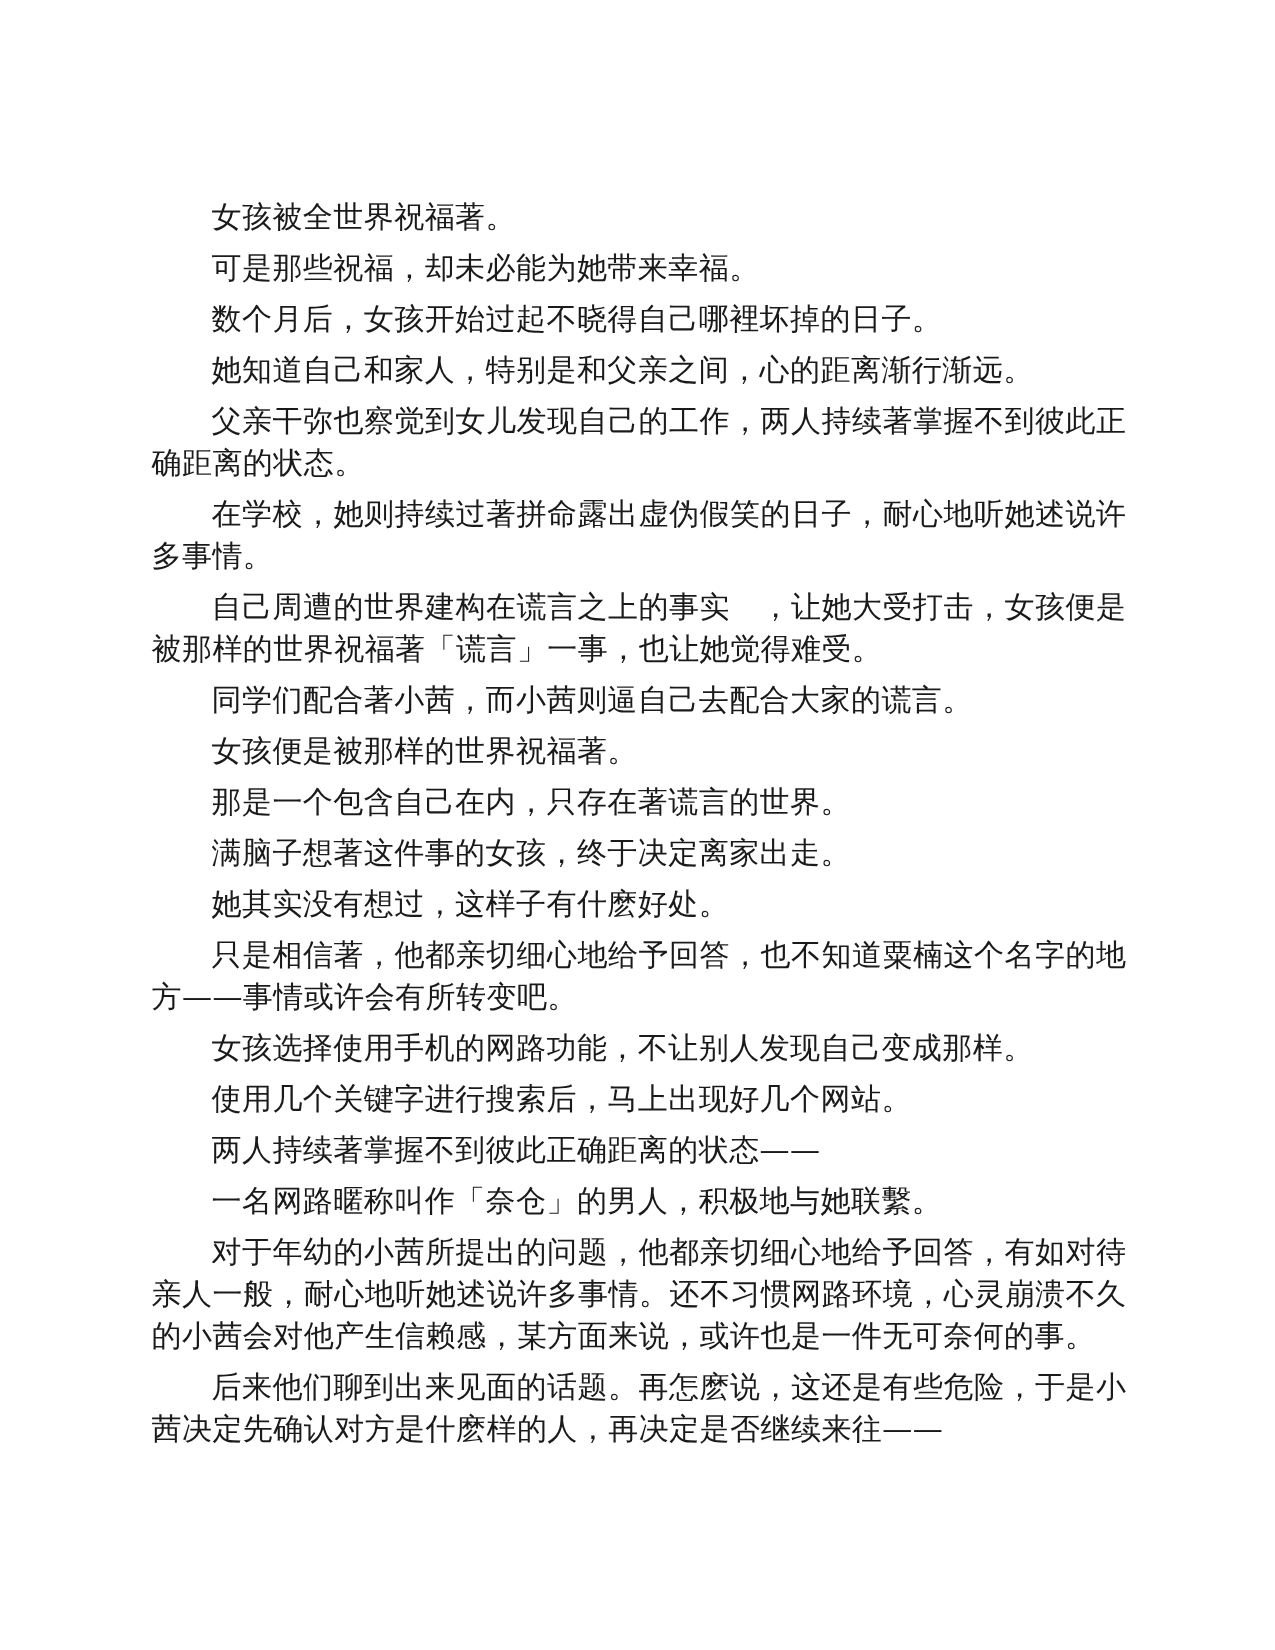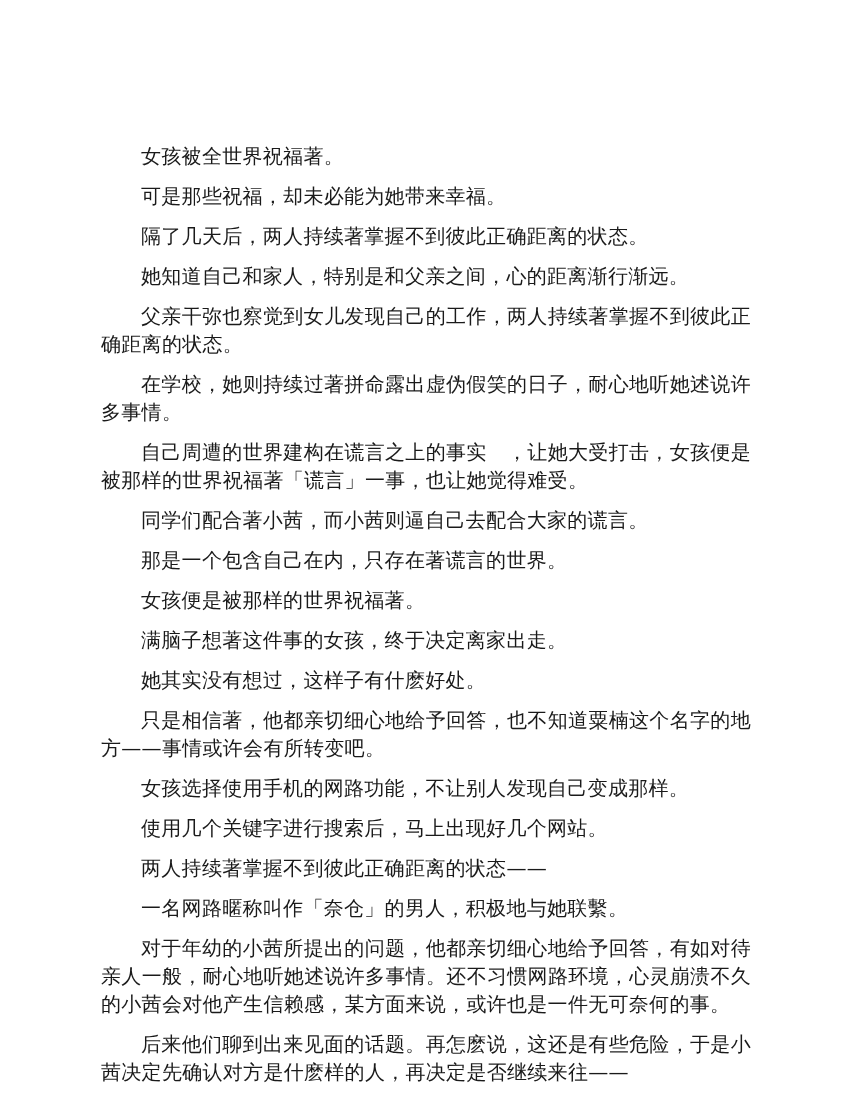--- a/index.html
+++ b/index.html
@@ -8,40 +8,40 @@
     position: absolute;
     left: 101px;
     top: 130px;
     width: 650px;
     font-family: "DejaVu Serif", "Liberation Serif", serif;
     font-size: 20px;
     line-height: 28px;
     color: #1a1a1a;
   }
   .page p {
-    margin: 12px 0 6px 0;
+    margin: 0 0 6px 0;
     text-indent: 2em;
     text-align: justify;
     letter-spacing: 0.3px;
   }
 </style>
 </head>
 <body>
 
 <div class="page">
   <p>女孩被全世界祝福著。</p>
   <p>可是那些祝福，却未必能为她带来幸福。</p>
-  <p>隔了几天后，两人持续著掌握不到彼此正确距离的状态。</p>
+  <p>数个月后，女孩开始过起不晓得自己哪裡坏掉的日子。</p>
   <p>她知道自己和家人，特别是和父亲之间，心的距离渐行渐远。</p>
   <p>父亲干弥也察觉到女儿发现自己的工作，两人持续著掌握不到彼此正确距离的状态。</p>
   <p>在学校，她则持续过著拼命露出虚伪假笑的日子，耐心地听她述说许多事情。</p>
   <p>自己周遭的世界建构在谎言之上的事实　，让她大受打击，女孩便是被那样的世界祝福著「谎言」一事，也让她觉得难受。</p>
   <p>同学们配合著小茜，而小茜则逼自己去配合大家的谎言。</p>
+  <p>女孩便是被那样的世界祝福著。</p>
   <p>那是一个包含自己在内，只存在著谎言的世界。</p>
-  <p>女孩便是被那样的世界祝福著。</p>
   <p>满脑子想著这件事的女孩，终于决定离家出走。</p>
   <p>她其实没有想过，这样子有什麽好处。</p>
   <p>只是相信著，他都亲切细心地给予回答，也不知道粟楠这个名字的地方——事情或许会有所转变吧。</p>
   <p>女孩选择使用手机的网路功能，不让别人发现自己变成那样。</p>
   <p>使用几个关键字进行搜索后，马上出现好几个网站。</p>
   <p>两人持续著掌握不到彼此正确距离的状态——</p>
   <p>一名网路暱称叫作「奈仓」的男人，积极地与她联繫。</p>
   <p>对于年幼的小茜所提出的问题，他都亲切细心地给予回答，有如对待亲人一般，耐心地听她述说许多事情。还不习惯网路环境，心灵崩溃不久的小茜会对他产生信赖感，某方面来说，或许也是一件无可奈何的事。</p>
   <p>后来他们聊到出来见面的话题。再怎麽说，这还是有些危险，于是小茜决定先确认对方是什麽样的人，再决定是否继续来往——</p>
 </div>

